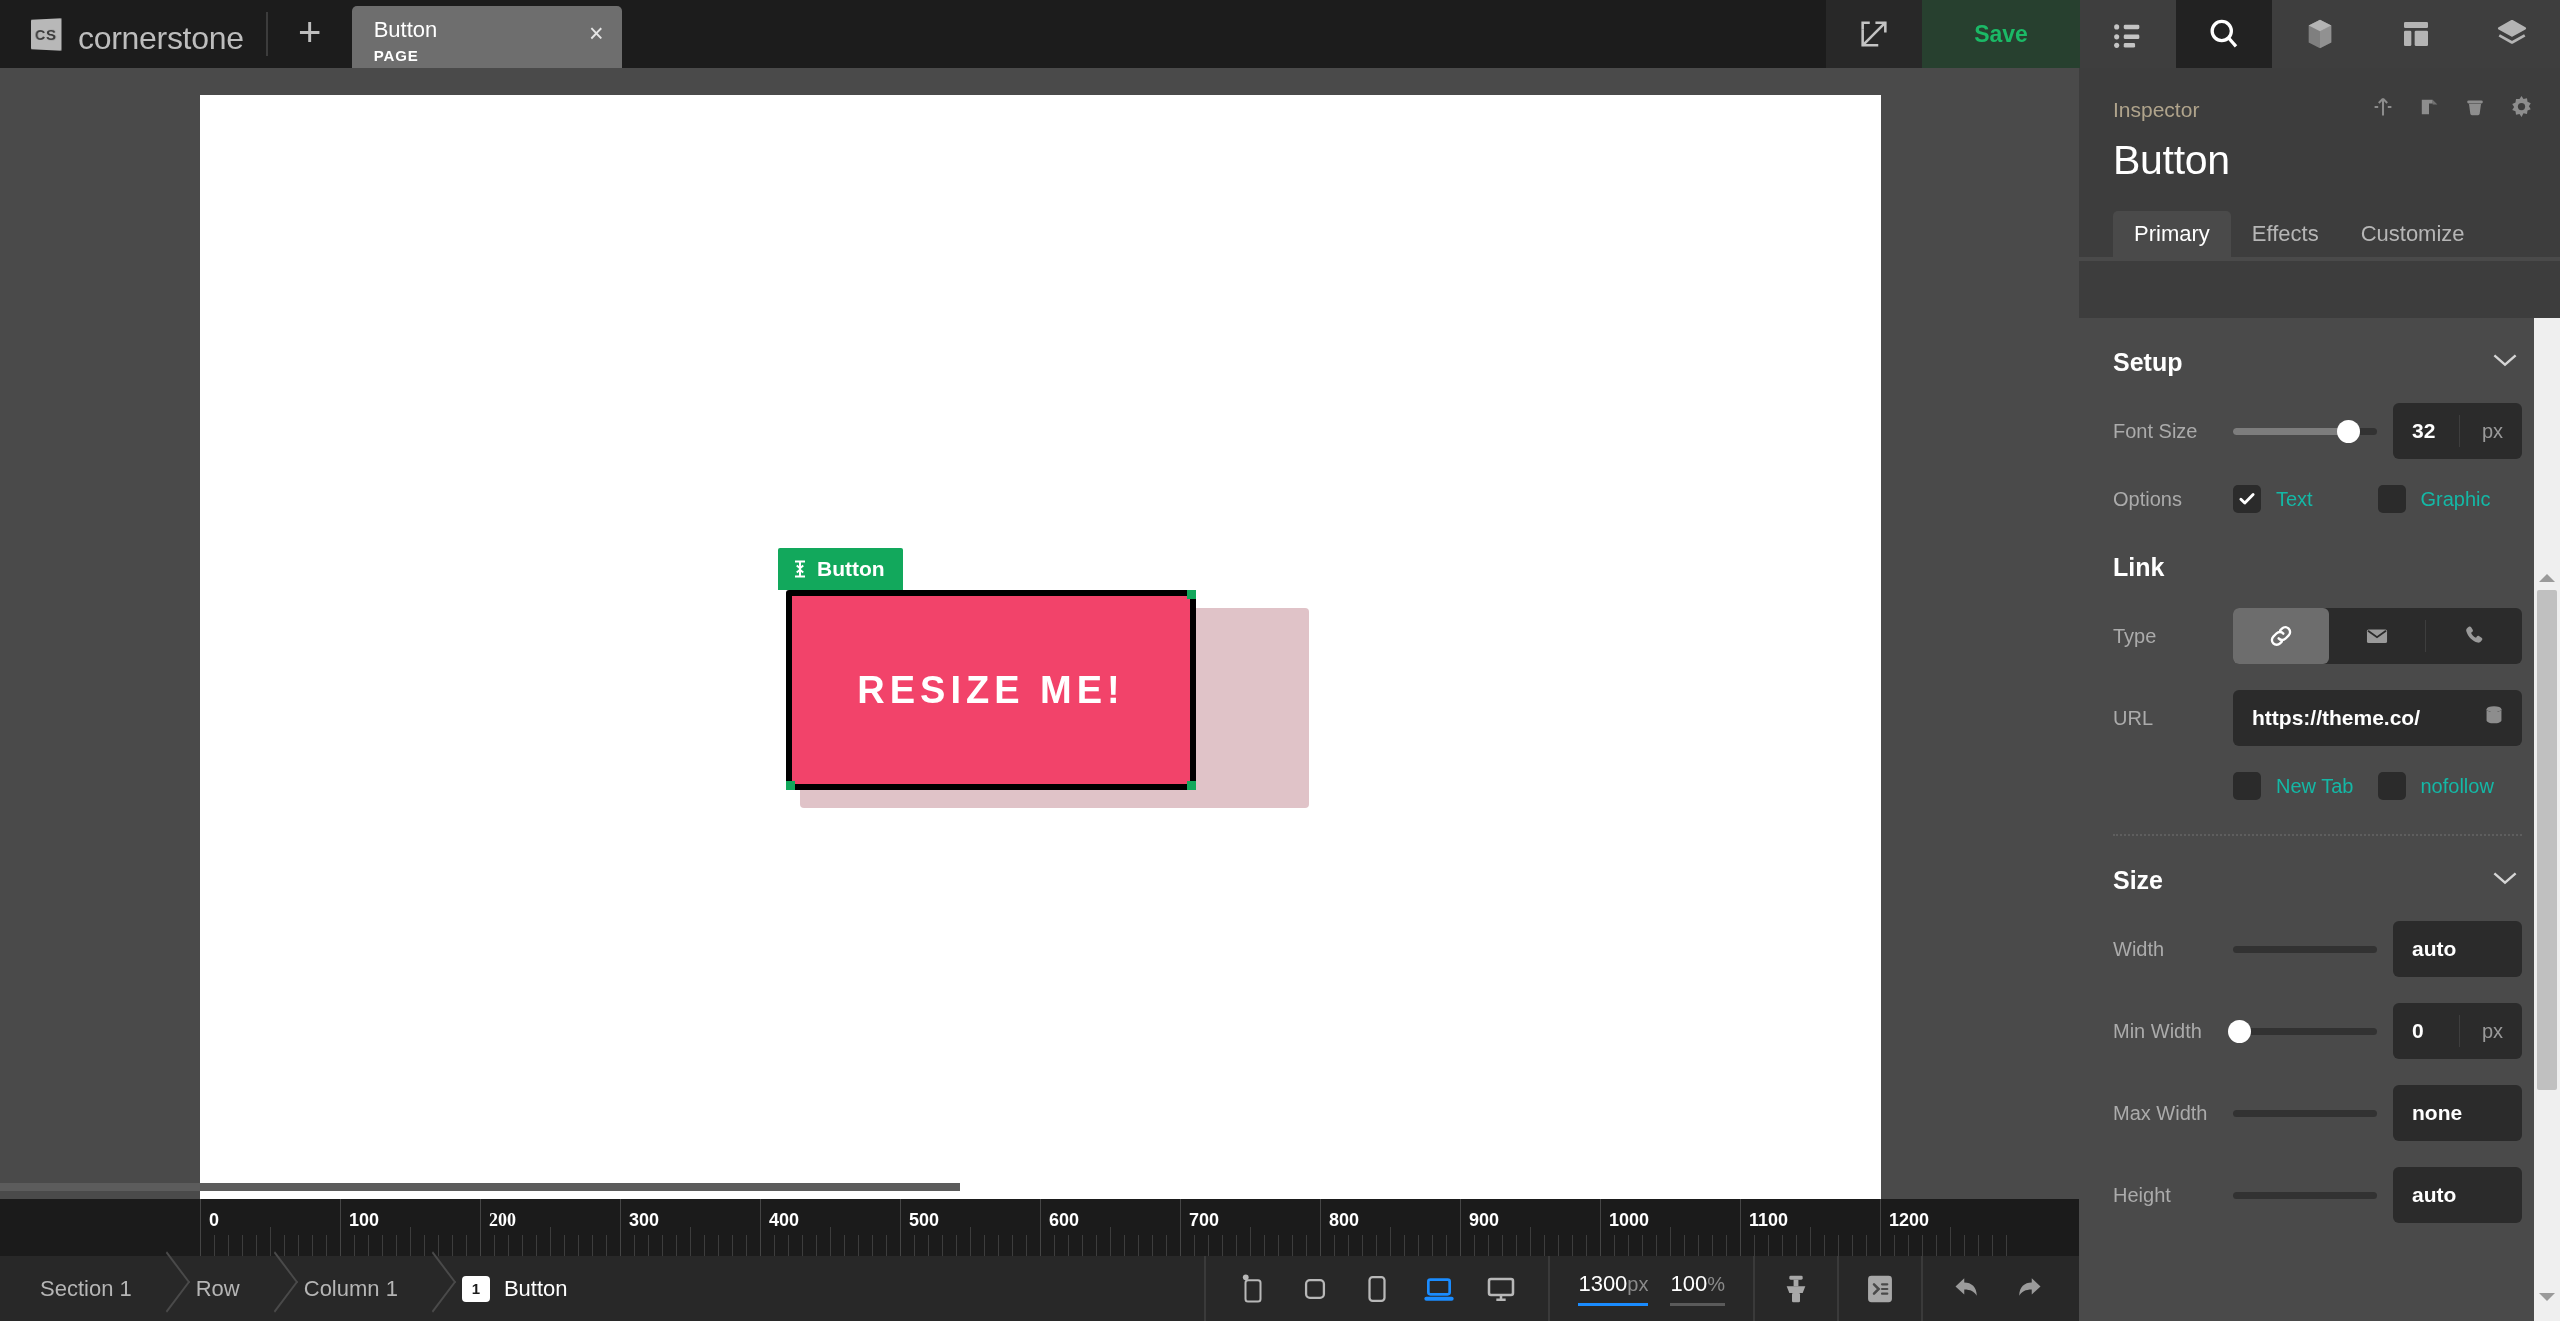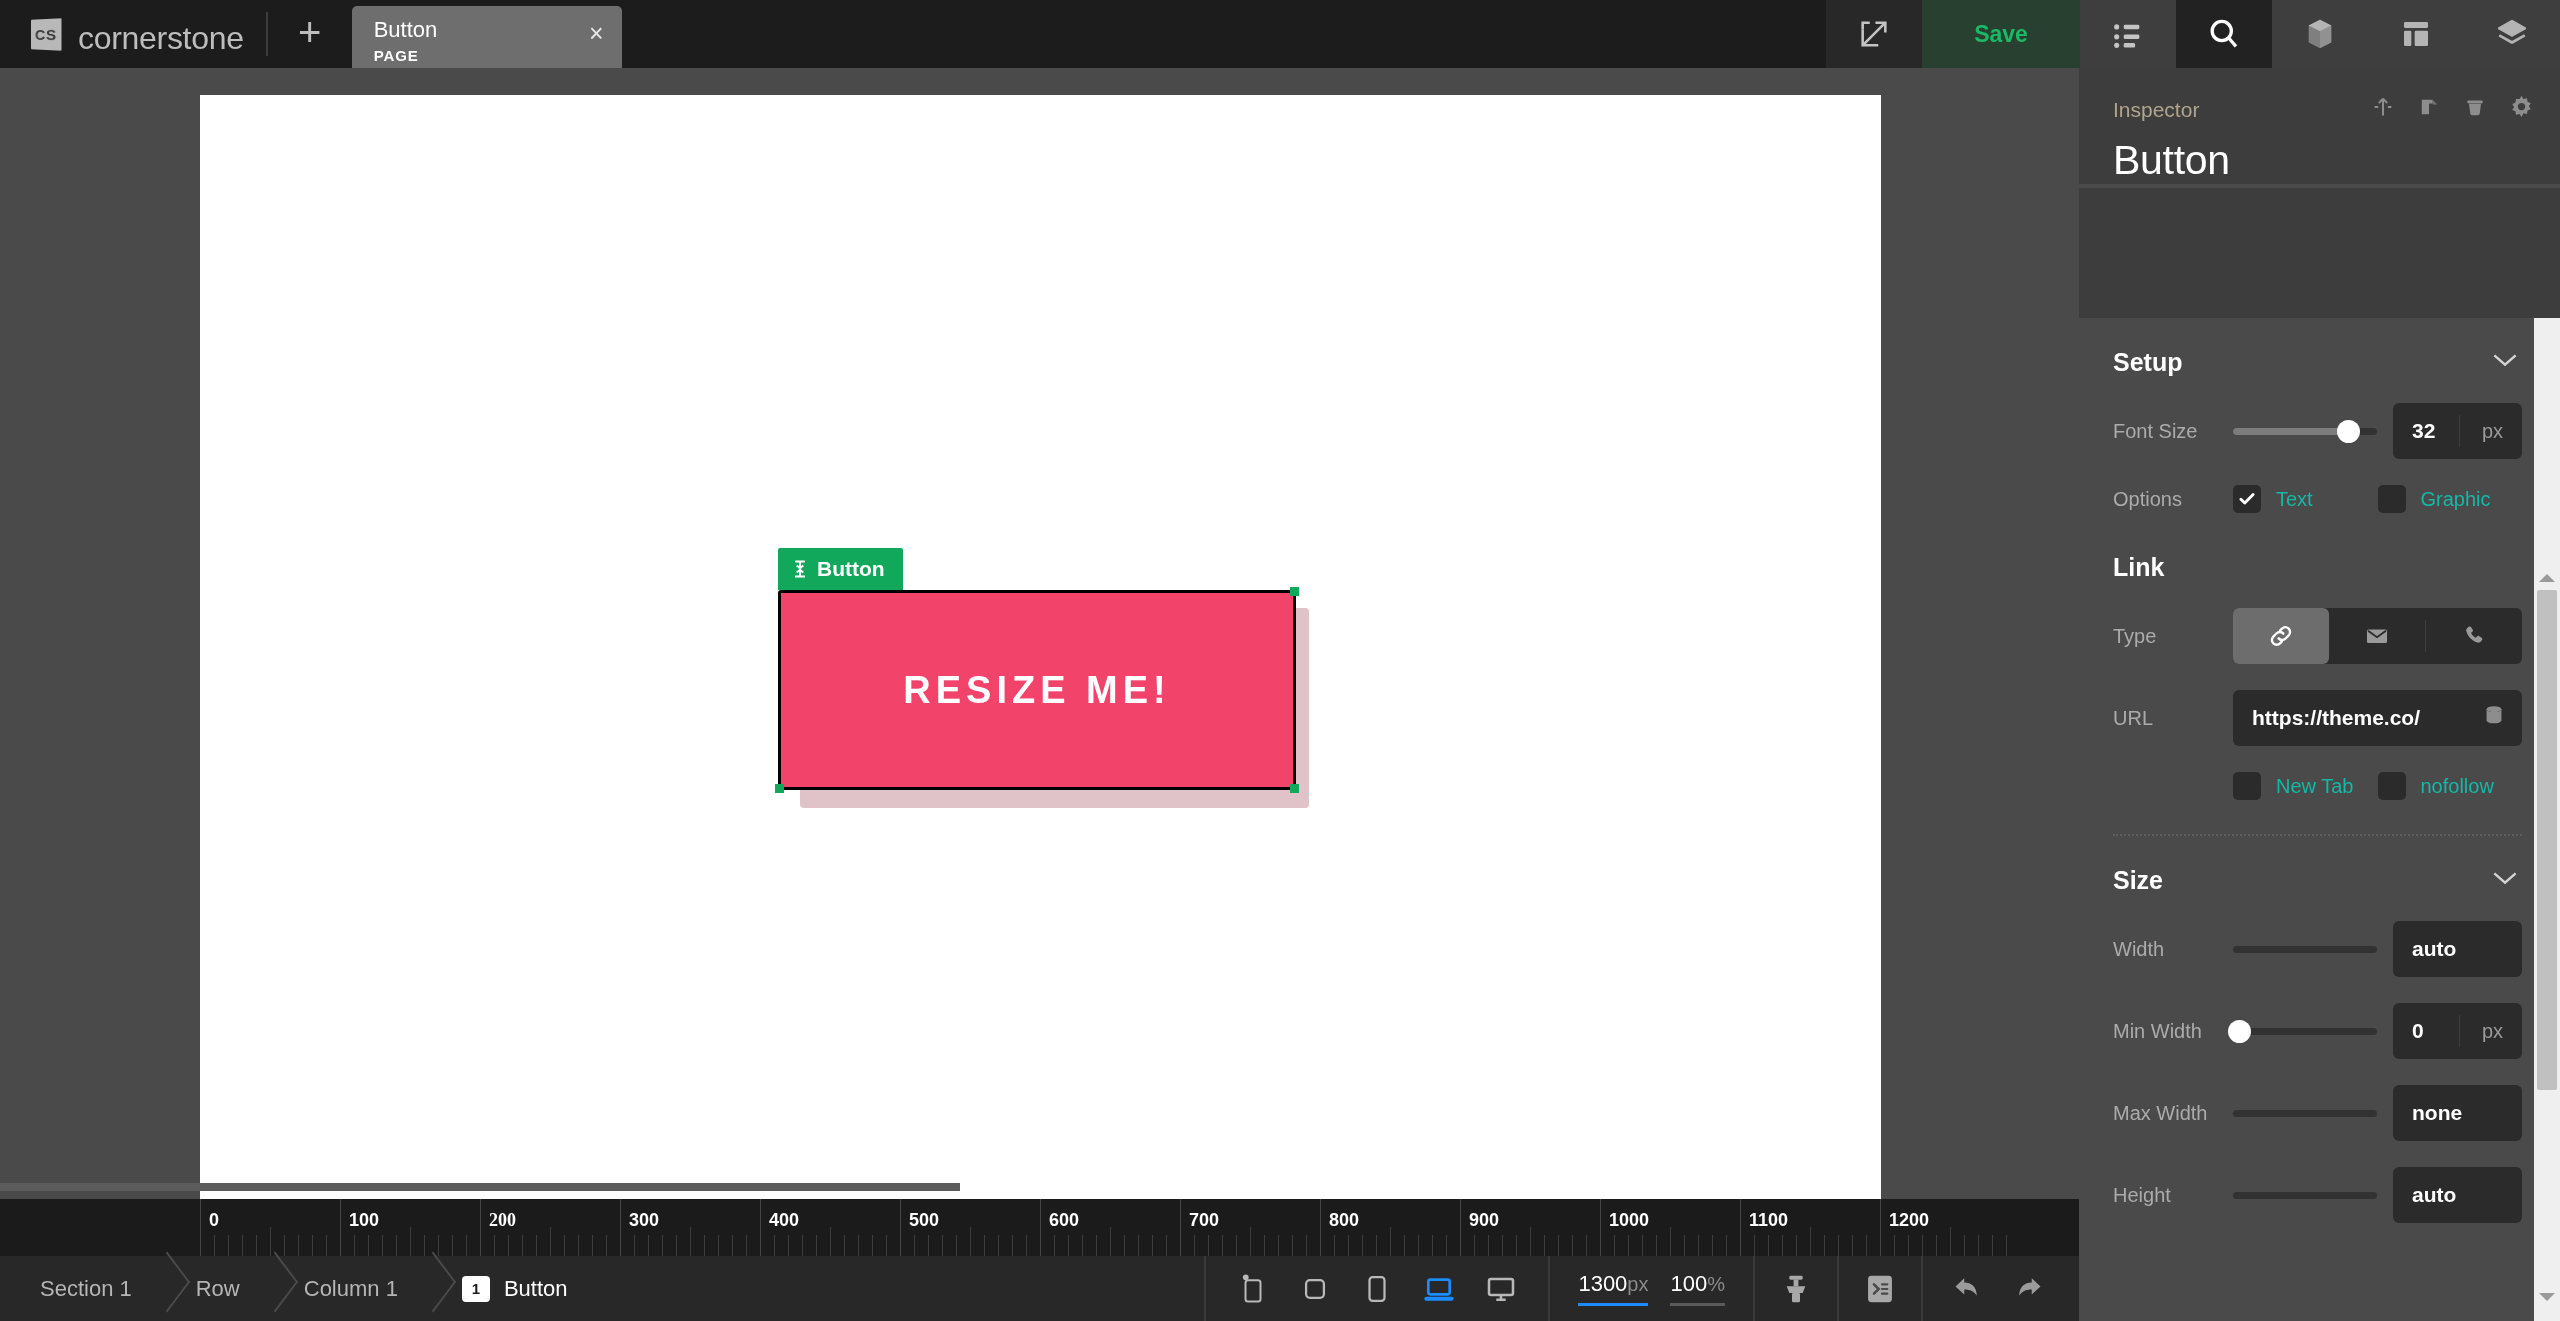--- a/index.html
+++ b/index.html
@@ -74,22 +74,22 @@
     background: #12a85c; color: #ffffff;
     display: flex; align-items: center; gap: 9px;
     padding: 0 18px 0 14px; font-size: 21px; font-weight: bold;
     border-radius: 2px 2px 0 0;
   }
   .el-shadow {
     position: absolute; left: 22px; top: 60px; width: 509px; height: 200px;
     background: #e0c3c8; border-radius: 4px;
   }
   .el-button {
-    position: absolute; left: 0; top: 42px; width: 518px; height: 200px;
-    background: #f2436a; border: 3px solid #000000;
+    position: absolute; left: 8px; top: 42px; width: 410px; height: 200px;
+    background: #f2436a; border: 6px solid #000000;
     display: flex; align-items: center; justify-content: center;
     border-radius: 3px;
   }
   .el-button-label {
     color: #ffffff; font-size: 38px; font-weight: bold; letter-spacing: 5px;
   }
   .handle { position: absolute; width: 9px; height: 9px; background: #12a85c; }
 
   
   .ruler {
@@ -627,20 +627,25 @@
         </div>
         <div>
           <svg width="25" height="25" viewBox="0 0 20 20" fill="#8d8d8d">
             <path d="M10 1.6 11.6 4l2.8-.6.4 2.8 2.6 1.1-1.5 2.4 1.5 2.4-2.6 1.1-.4 2.8-2.8-.6L10 18.4 8.4 16l-2.8.6-.4-2.8L2.6 12.7l1.5-2.4L2.6 7.9l2.6-1.1.4-2.8L8.4 4z"></path>
             <circle cx="10" cy="10" r="2.9" fill="#3d3d3d"></circle>
           </svg>
         </div>
       </div>
     </div>
 
+    <div class="tabs" id="insp-tabs">
+        <div class="itab active">Primary</div>
+        <div class="itab">Effects</div>
+        <div class="itab">Customize</div>
+      </div>
     <div class="tabs-rule"></div>
 
     <div class="panel">
       <div class="panel-scroll">
 
         <div class="sec-head">
           <div class="sec-title">Setup</div>
           <div class="chev-down">
             <svg width="26" height="16" viewBox="0 0 22 13" fill="none" stroke="#d5d5d5" stroke-width="2">
                 <path d="M2 2.5 11 10.5 20 2.5"></path>

